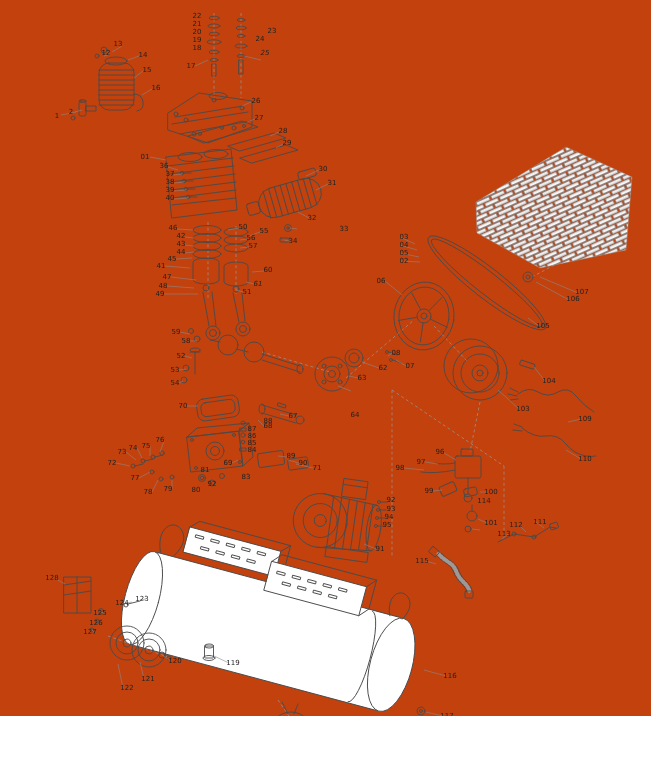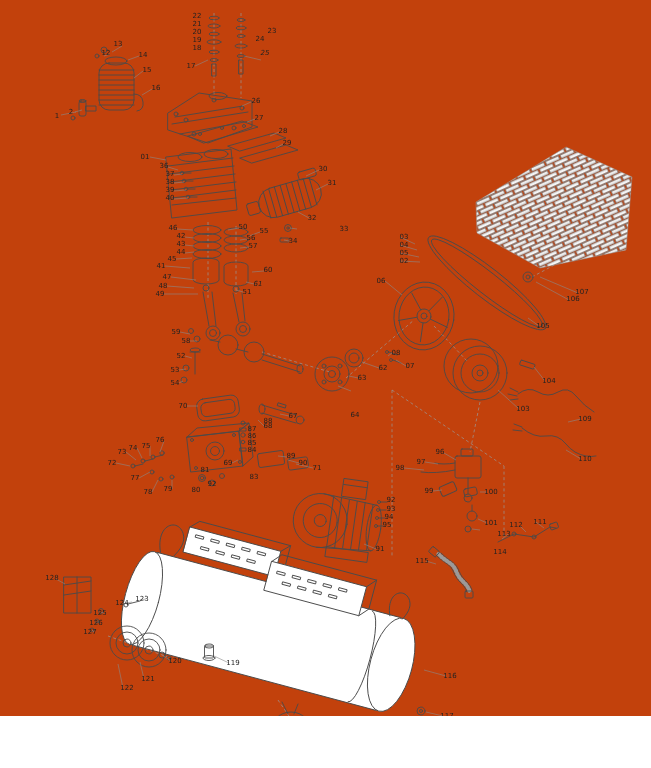--- a/index.html
+++ b/index.html
@@ -599,41 +599,41 @@
       <span class="plabel" style="left: 252px; top: 450px; color: rgb(34, 34, 34);">84</span>
       <span class="plabel" style="left: 160px; top: 440px; color: rgb(34, 34, 34);">76</span>
       <span class="plabel" style="left: 146px; top: 446px; color: rgb(34, 34, 34);">75</span>
       <span class="plabel" style="left: 133px; top: 448px; color: rgb(34, 34, 34);">74</span>
       <span class="plabel" style="left: 122px; top: 452px; color: rgb(34, 34, 34);">73</span>
       <span class="plabel" style="left: 112px; top: 463px; color: rgb(34, 34, 34);">72</span>
       <span class="plabel" style="left: 135px; top: 478px; color: rgb(34, 34, 34);">77</span>
       <span class="plabel" style="left: 148px; top: 492px; color: rgb(34, 34, 34);">78</span>
       <span class="plabel" style="left: 168px; top: 489px; color: rgb(34, 34, 34);">79</span>
       <span class="plabel" style="left: 205px; top: 470px; color: rgb(34, 34, 34);">81</span>
-      <span class="plabel" style="left: 230px; top: 477px; color: rgb(34, 34, 34); padding-left: 48px;">83</span>
+      <span class="plabel" style="left: 222px; top: 477px; color: rgb(34, 34, 34); padding-left: 48px;">83</span>
       <span class="plabel" style="left: 212px; top: 484px; color: rgb(34, 34, 34);">92</span>
       <span class="plabel" style="left: 196px; top: 490px; color: rgb(34, 34, 34);">80</span>
       <span class="plabel" style="left: 228px; top: 463px; color: rgb(34, 34, 34);">69</span>
       <span class="plabel" style="left: 291px; top: 456px; color: rgb(34, 34, 34);">89</span>
       <span class="plabel" style="left: 303px; top: 463px; color: rgb(34, 34, 34);">90</span>
       <span class="plabel" style="left: 317px; top: 468px; color: rgb(34, 34, 34);">71</span>
       <span class="plabel" style="left: 543px; top: 326px; color: rgb(34, 34, 34);">105</span>
       <span class="plabel" style="left: 573px; top: 299px; color: rgb(34, 34, 34);">106</span>
       <span class="plabel" style="left: 582px; top: 292px; color: rgb(34, 34, 34);">107</span>
       <span class="plabel" style="left: 549px; top: 381px; color: rgb(34, 34, 34);">104</span>
       <span class="plabel" style="left: 523px; top: 409px; color: rgb(34, 34, 34);">103</span>
       <span class="plabel" style="left: 585px; top: 419px; color: rgb(34, 34, 34);">109</span>
       <span class="plabel" style="left: 585px; top: 459px; color: rgb(34, 34, 34);">110</span>
       <span class="plabel" style="left: 440px; top: 452px; color: rgb(34, 34, 34);">96</span>
       <span class="plabel" style="left: 421px; top: 462px; color: rgb(34, 34, 34);">97</span>
       <span class="plabel" style="left: 400px; top: 468px; color: rgb(34, 34, 34);">98</span>
       <span class="plabel" style="left: 429px; top: 491px; color: rgb(34, 34, 34);">99</span>
       <span class="plabel" style="left: 491px; top: 492px; color: rgb(34, 34, 34);">100</span>
       <span class="plabel" style="left: 491px; top: 523px; color: rgb(34, 34, 34);">101</span>
-      <span class="plabel" style="left: 484px; top: 552px; color: rgb(34, 34, 34); margin-left: 16px;">114</span>
+      <span class="plabel" style="left: 484px; top: 501px; color: rgb(34, 34, 34);">114</span>
       <span class="plabel" style="left: 540px; top: 522px; color: rgb(34, 34, 34);">111</span>
       <span class="plabel" style="left: 516px; top: 525px; color: rgb(34, 34, 34);">112</span>
       <span class="plabel" style="left: 504px; top: 534px; color: rgb(34, 34, 34);">113</span>
       <span class="plabel" style="left: 422px; top: 561px; color: rgb(34, 34, 34);">115</span>
       <span class="plabel" style="left: 380px; top: 549px; color: rgb(34, 34, 34);">91</span>
       <span class="plabel" style="left: 391px; top: 500px; color: rgb(34, 34, 34);">92</span>
       <span class="plabel" style="left: 391px; top: 509px; color: rgb(34, 34, 34);">93</span>
       <span class="plabel" style="left: 389px; top: 517px; color: rgb(34, 34, 34);">94</span>
       <span class="plabel" style="left: 387px; top: 525px; color: rgb(34, 34, 34);">95</span>
       <span class="plabel" style="left: 52px; top: 578px; color: rgb(34, 34, 34);">128</span>

